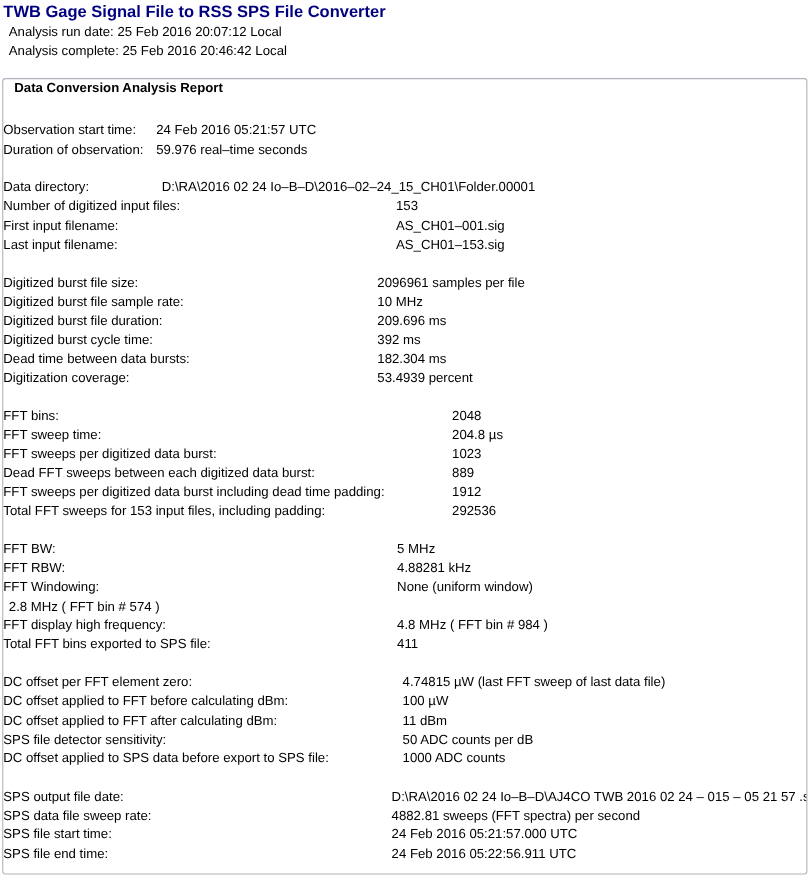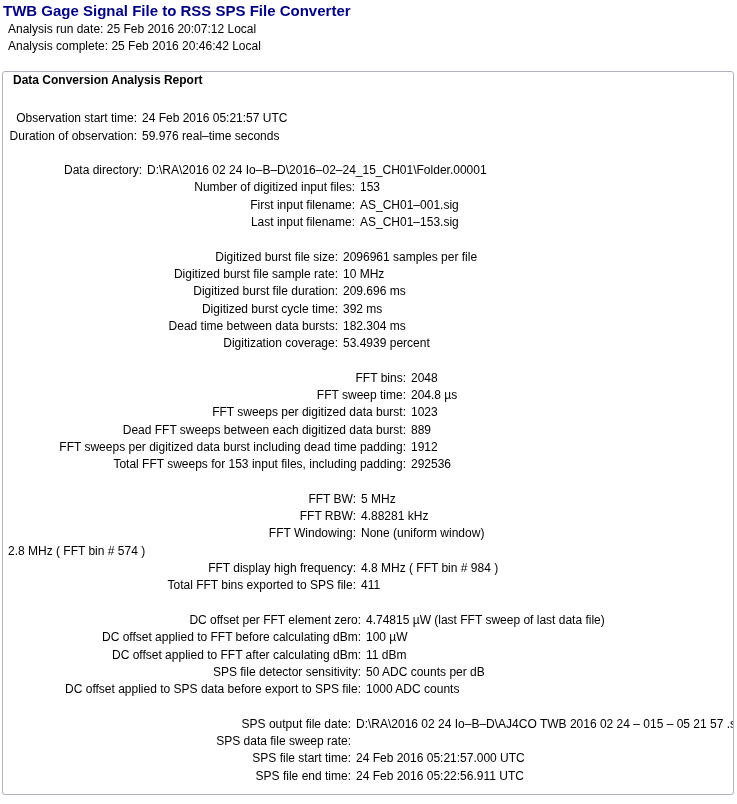--- a/index.html
+++ b/index.html
@@ -39,21 +39,21 @@
   }
   .group{margin-top:17.3px;}
   .group.first{margin-top:21px;}
   .row{
     display:flex;
     line-height:17.3px;
     white-space:nowrap;
   }
   .lbl{
     flex:none;
-    text-align:right;
+    text-align:left;
     white-space:pre;
   }
   .val{
     flex:none;
     padding-left:5px;
     white-space:pre;
   }
   .g1 .lbl{width:134px;}
   .g2 .lbl{width:352px;}
   .g2 .row.dir-row .lbl{width:139px;}
@@ -206,20 +206,21 @@
     </div>
   </div>
 
   <div class="group g7">
     <div class="row">
       <span class="lbl">SPS output file date:</span>
       <span class="val">D:\RA\2016 02 24 Io–B–D\AJ4CO TWB 2016 02 24 – 015 – 05 21 57 .sps</span>
     </div>
     <div class="row">
       <span class="lbl">SPS data file sweep rate:</span>
+      <span class="val">4882.81 sweeps (FFT spectra) per second</span>
     </div>
     <div class="row">
       <span class="lbl">SPS file start time:</span>
       <span class="val">24 Feb 2016 05:21:57.000 UTC</span>
     </div>
     <div class="row">
       <span class="lbl">SPS file end time:</span>
       <span class="val">24 Feb 2016 05:22:56.911 UTC</span>
     </div>
   </div>

